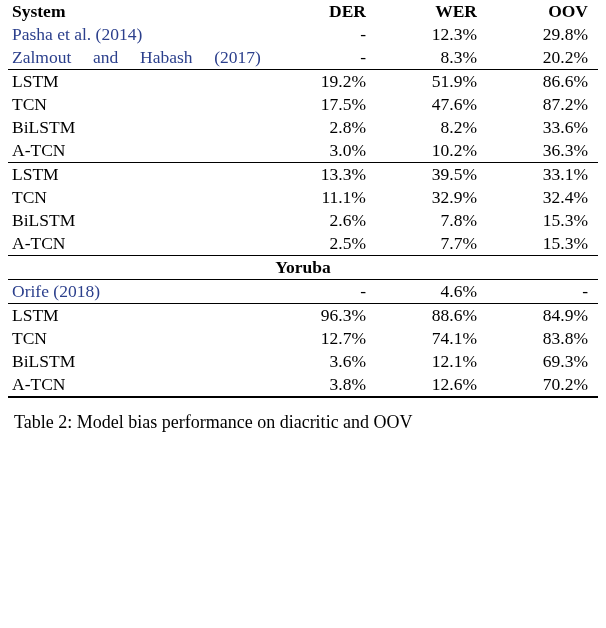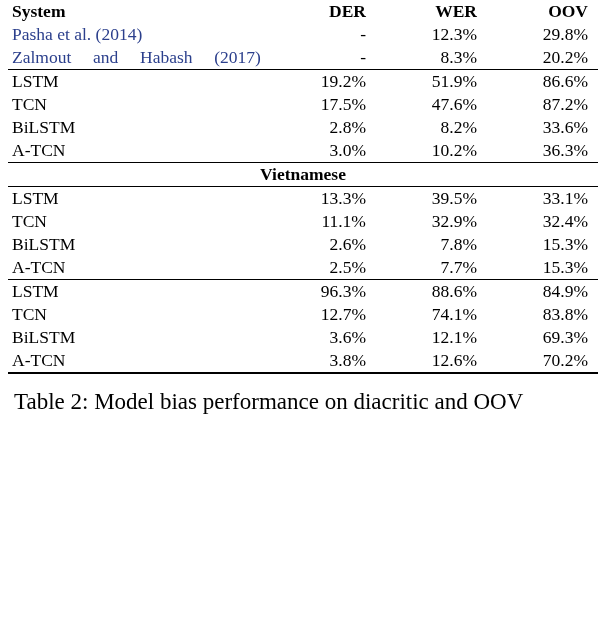--- a/index.html
+++ b/index.html
@@ -52,21 +52,21 @@
   .cite { color: #2b3f8c; text-align: right; }
   b, .bold { font-weight: normal; }
 
   .justified-cell {
     display: block;
     text-align: justify;
     text-align-last: justify;
     line-height: 1.15;
   }
   .caption {
-    font-size: 23px;
+    font-size: 18px;
     margin-top: 14px;
     line-height: 1.2;
     color: #000;
     padding: 0 6px;
   }
 </style>
 </head>
 <body>
 
 <div class="wrap">
@@ -115,23 +115,20 @@
           <td class="col-num"><b>2.8%</b></td>
           <td class="col-num"><b>8.2%</b></td>
           <td class="col-num">33.6%</td>
         </tr>
         <tr class="rule-bottom">
           <td class="col-system"><span>A-TCN</span></td>
           <td class="col-num">3.0%</td>
           <td class="col-num">10.2%</td>
           <td class="col-num">36.3%</td>
         </tr>
-        <tr class="section-row rule-bottom">
-          <td colspan="4">Vietnamese</td>
-        </tr>
         <tr class="rule-thin-top">
           <td class="col-system"><span>LSTM</span></td>
           <td class="col-num">13.3%</td>
           <td class="col-num">39.5%</td>
           <td class="col-num">33.1%</td>
         </tr>
         <tr>
           <td class="col-system"><span>TCN</span></td>
           <td class="col-num">11.1%</td>
           <td class="col-num">32.9%</td>
@@ -141,20 +138,29 @@
           <td class="col-system"><span>BiLSTM</span></td>
           <td class="col-num">2.6%</td>
           <td class="col-num">7.8%</td>
           <td class="col-num"><b>15.3%</b></td>
         </tr>
         <tr class="rule-bottom">
           <td class="col-system"><span>A-TCN</span></td>
           <td class="col-num"><b>2.5%</b></td>
           <td class="col-num"><b>7.7%</b></td>
           <td class="col-num"><b>15.3%</b></td>
+        </tr>
+        <tr class="section-row rule-bottom">
+          <td colspan="4">Yoruba</td>
+        </tr>
+        <tr>
+          <td class="col-system"><span class="cite">Orife (2018)</span></td>
+          <td class="col-num">-</td>
+          <td class="col-num"><b>4.6%</b></td>
+          <td class="col-num">-</td>
         </tr>
         <tr class="rule-thin-top">
           <td class="col-system"><span>LSTM</span></td>
           <td class="col-num">96.3%</td>
           <td class="col-num">88.6%</td>
           <td class="col-num">84.9%</td>
         </tr>
         <tr>
           <td class="col-system"><span>TCN</span></td>
           <td class="col-num">12.7%</td>

